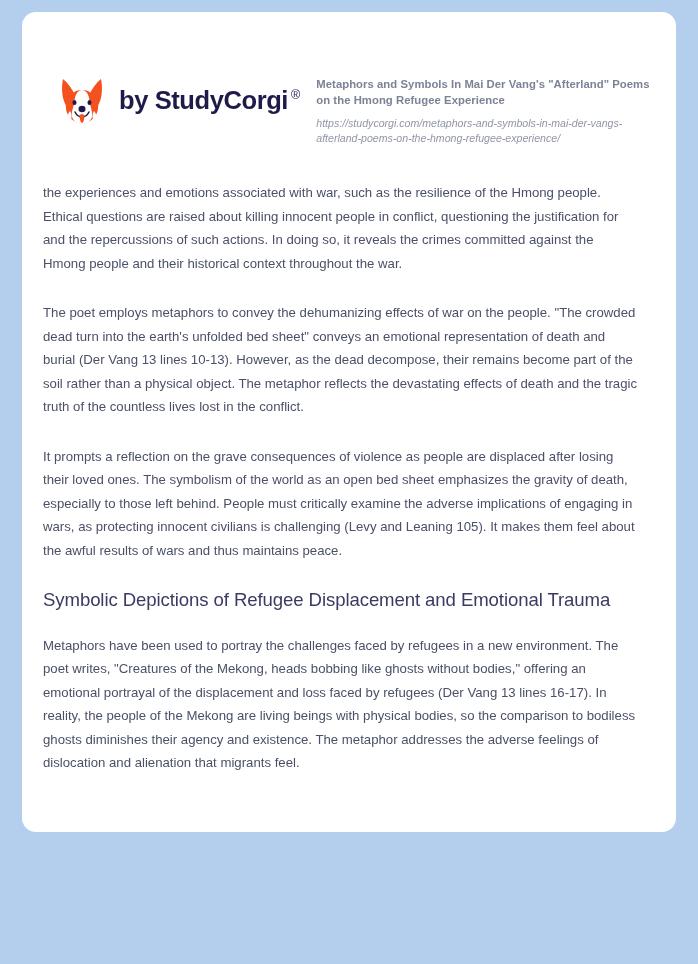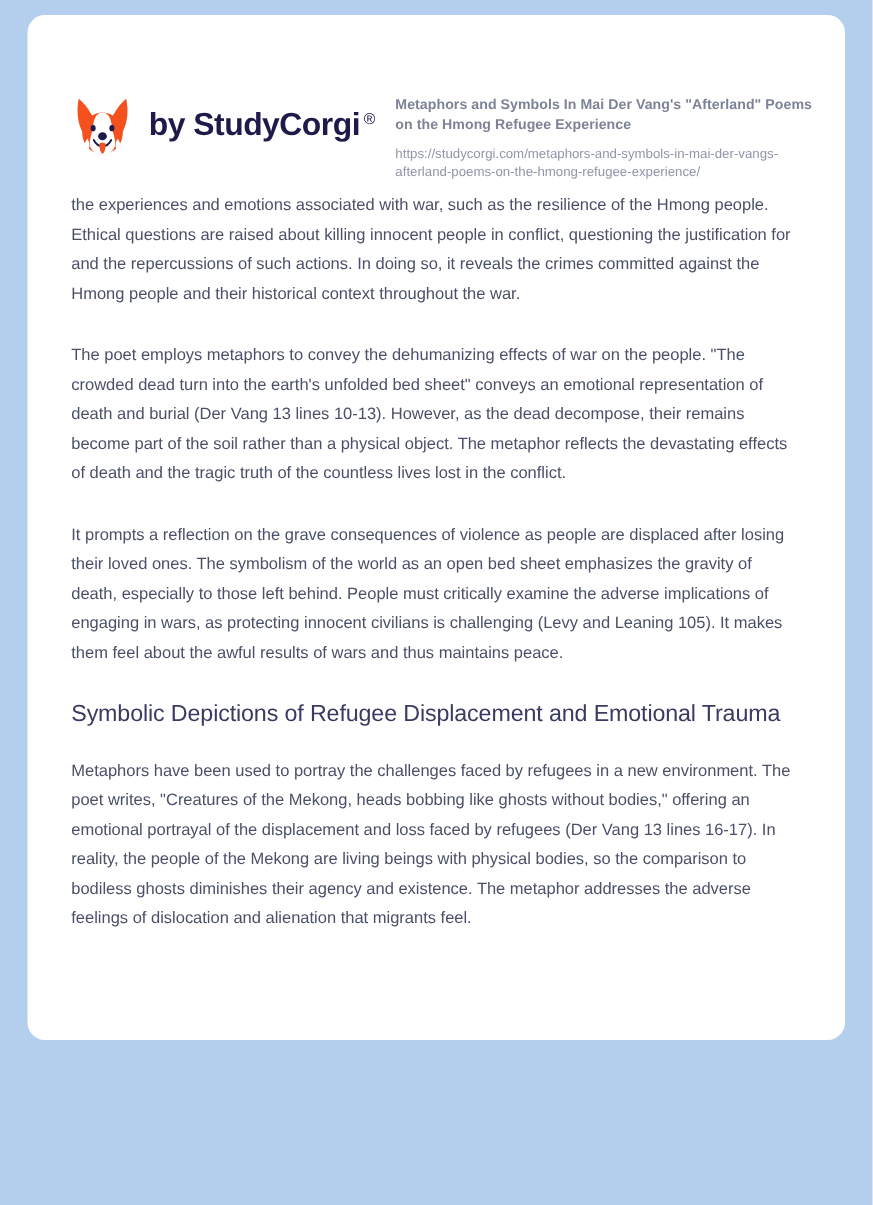--- a/index.html
+++ b/index.html
@@ -88,25 +88,27 @@
     margin: 0 0 7px 0;
     letter-spacing: 0.05px;
   }
 
   .doc-url {
     font-size: 10.6px;
     color: #9195a8;
     line-height: 1.42;
     margin: 0;
     word-break: break-word;
+    font-style: italic;
   }
 
   
   .doc-body {
-    padding: 0 37px 0 35px;
+    padding: 0 37px 0 21px;
+    margin-top: 29px;
   }
 
   .doc-body p {
     font-size: 13.2px;
     line-height: 1.78;
     color: #4b5068;
     margin: 0 0 26px 0;
     text-align: left;
   }
 

